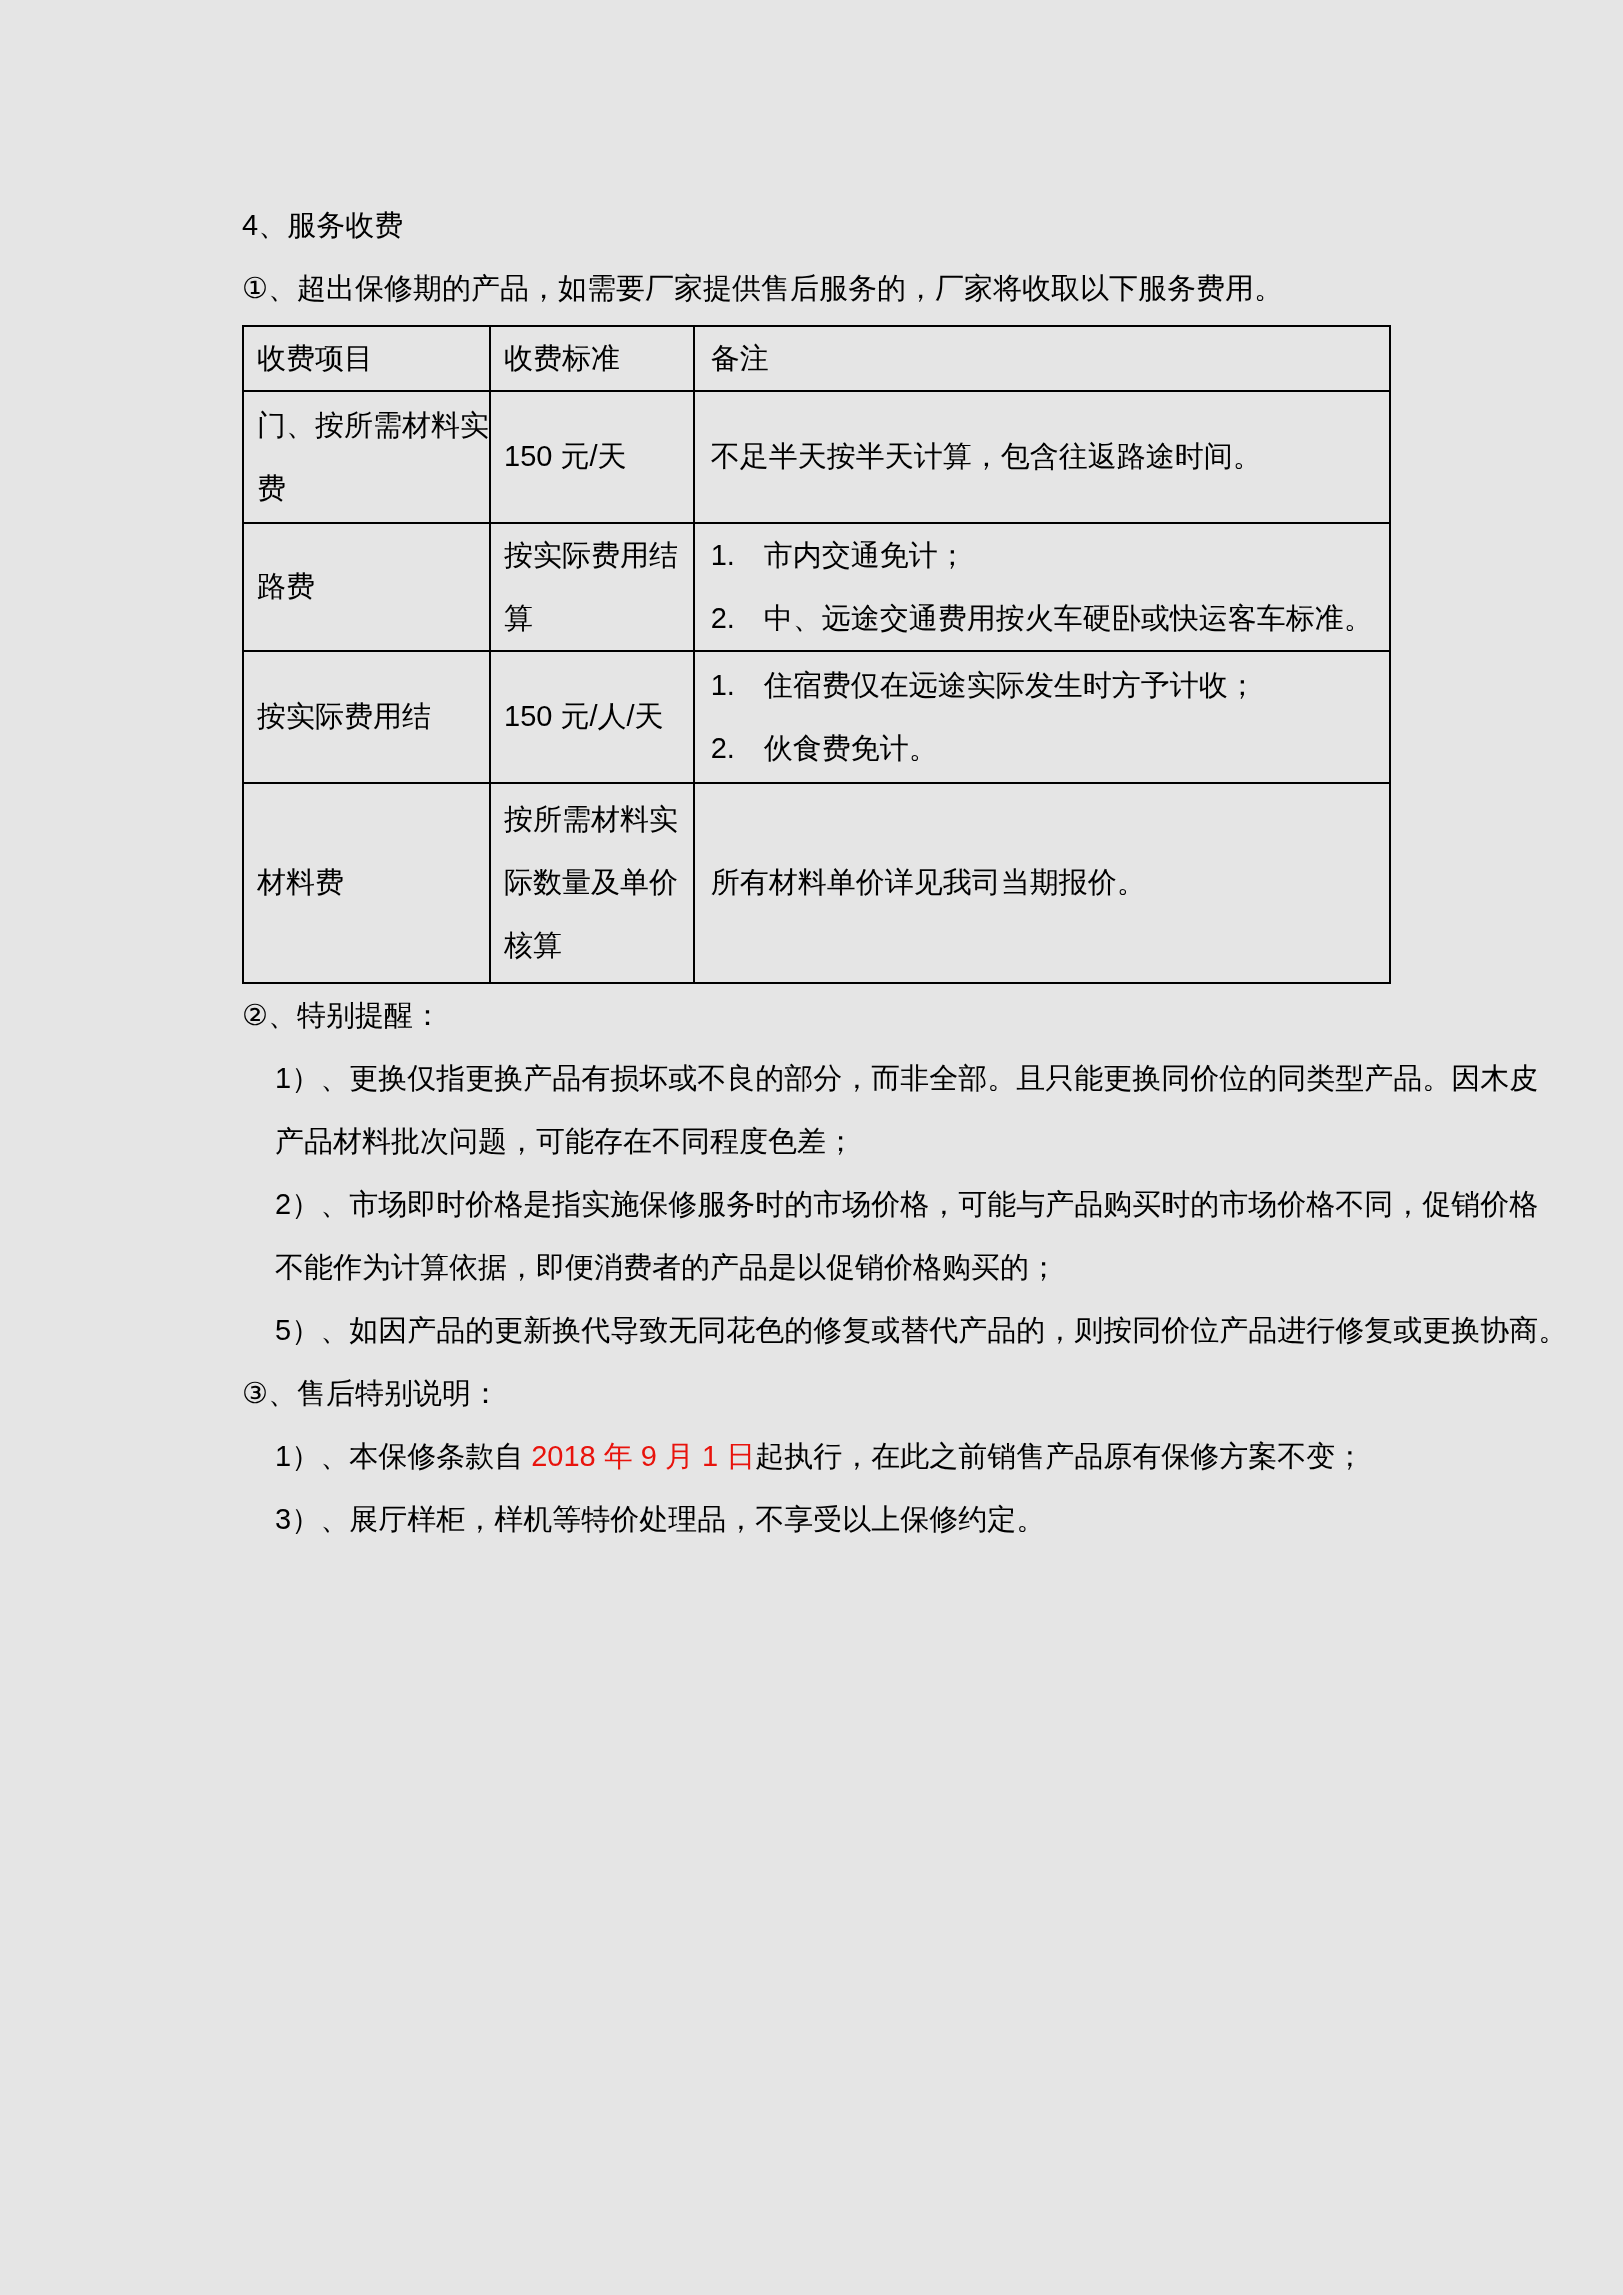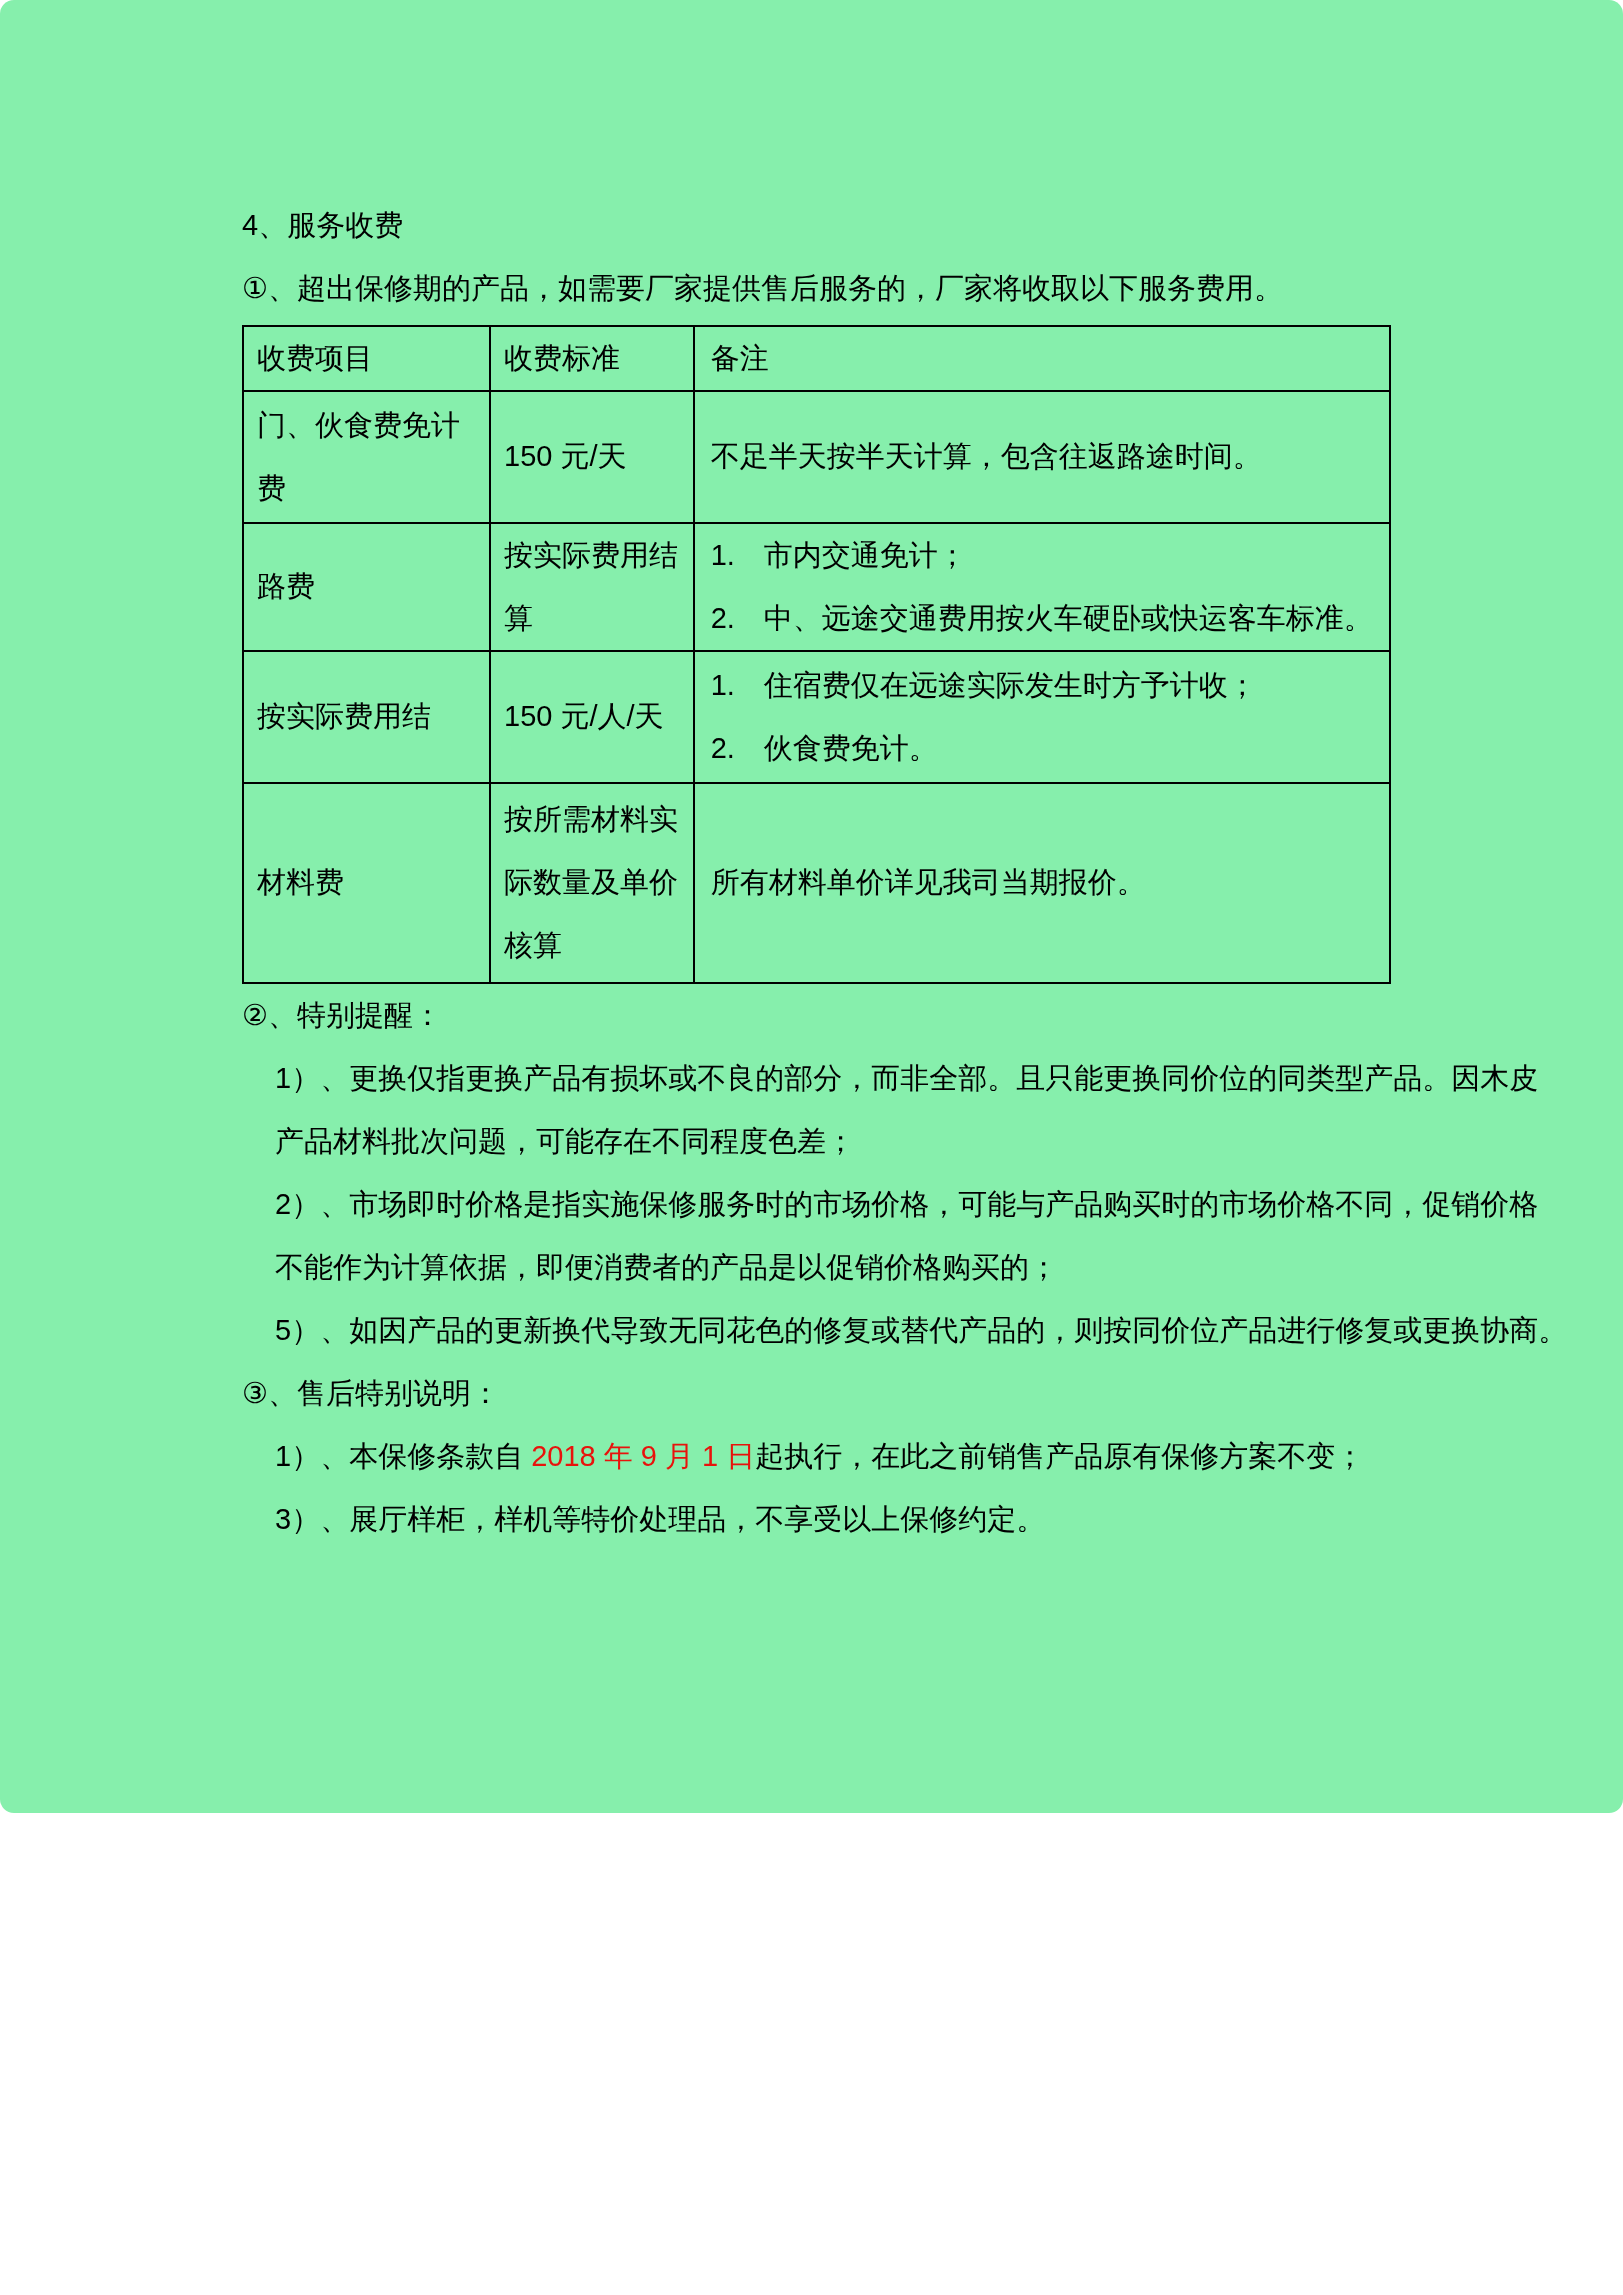--- a/index.html
+++ b/index.html
@@ -1,25 +1,24 @@
 <!DOCTYPE html>
 <html style="font-size:10.5px"><head>
 <meta charset="utf-8">
 <style>
   html,body{margin:0;padding:0;background:#ffffff;}
   .page{
     position:relative;
     width:1623px;
-    height:1813px;
-    background:#86efac;
+    height:2295px;
+    background:#e5e5e5;
     color:#000000;
     font-family:"Liberation Sans","DejaVu Sans",sans-serif;
     font-size:29px;
     overflow:hidden;
-    border-radius:14px;
   }
   .content{
     position:absolute;
     left:242px;
     top:194px;
     width:1302px;
   }
   .tline{
     line-height:63px;
     white-space:pre;
@@ -79,21 +78,21 @@
             </th>
         <th>
               <div class="cline">收费标准</div>
             </th>
         <th>
               <div class="cline">备注</div>
             </th>
       </tr>
       <tr class="r-1">
         <td>
-          <div class="cline">门、伙食费免计</div>
+          <div class="cline">门、按所需材料实</div>
           <div class="cline">费</div>
         </td>
         <td>
           <div class="cline">150 元/天</div>
         </td>
         <td>
           <div class="cline">不足半天按半天计算，包含往返路途时间。</div>
         </td>
       </tr>
       <tr class="r-2">

